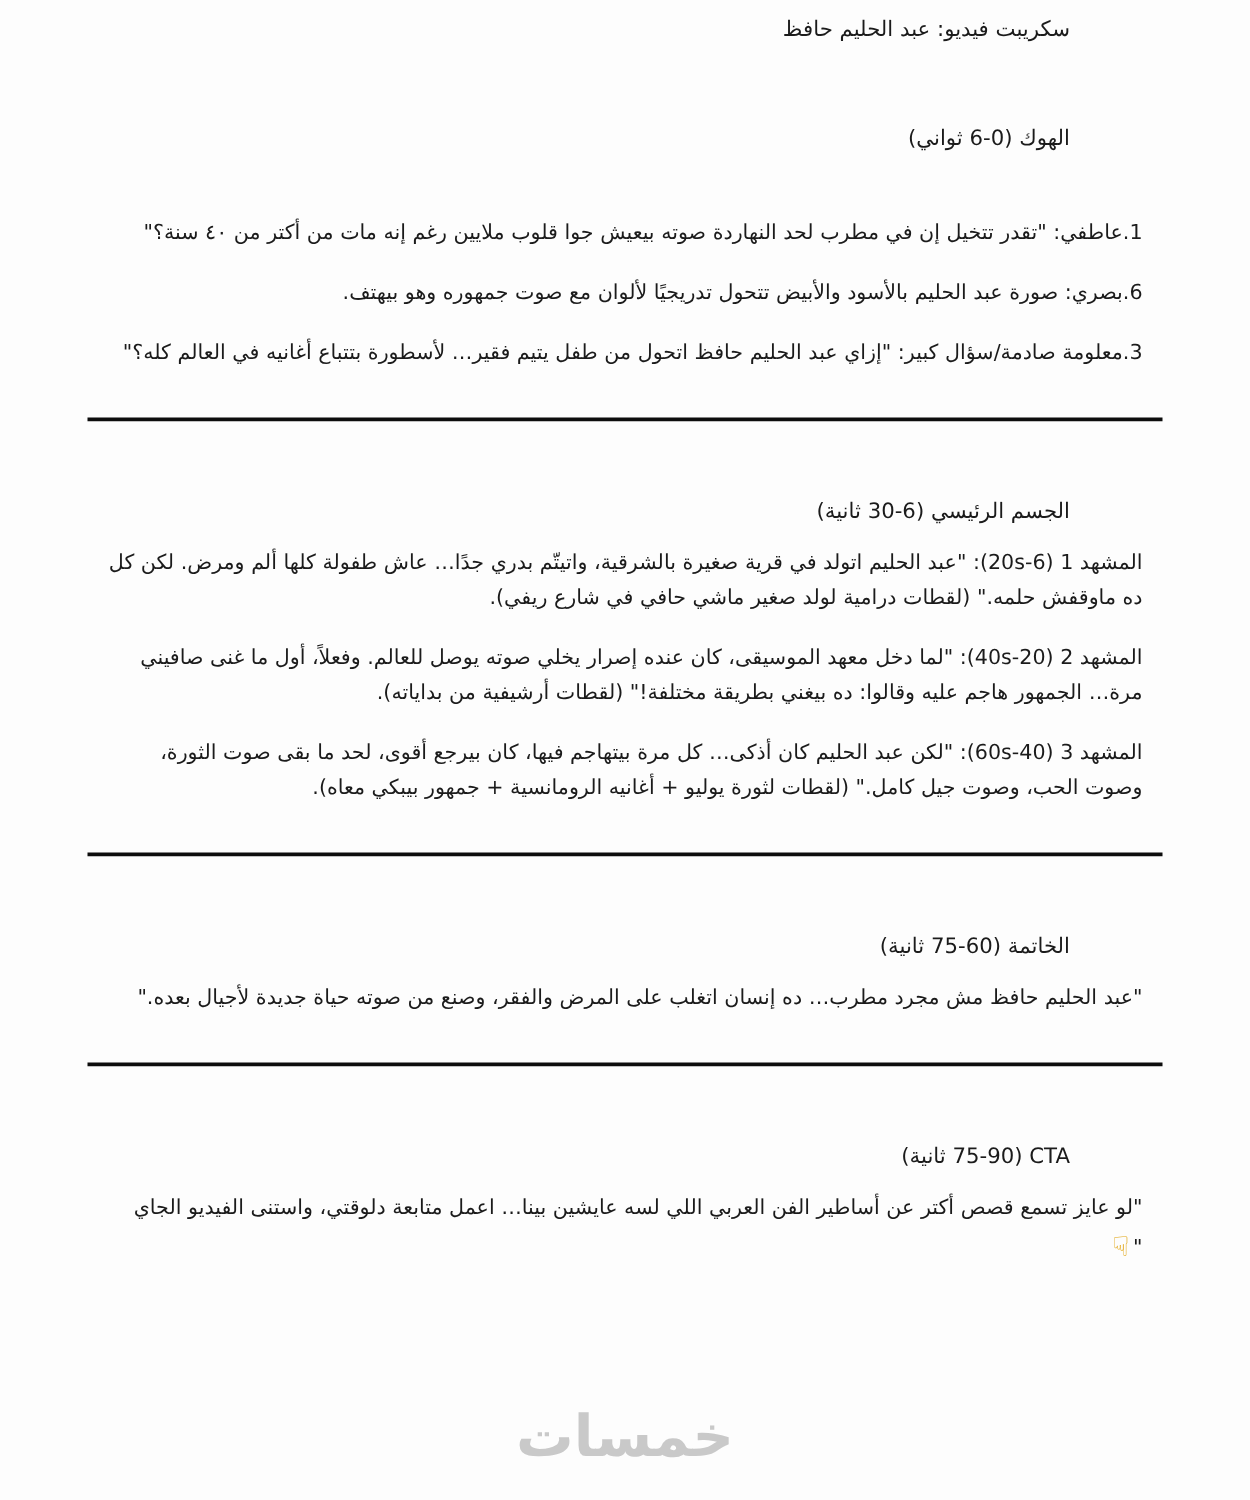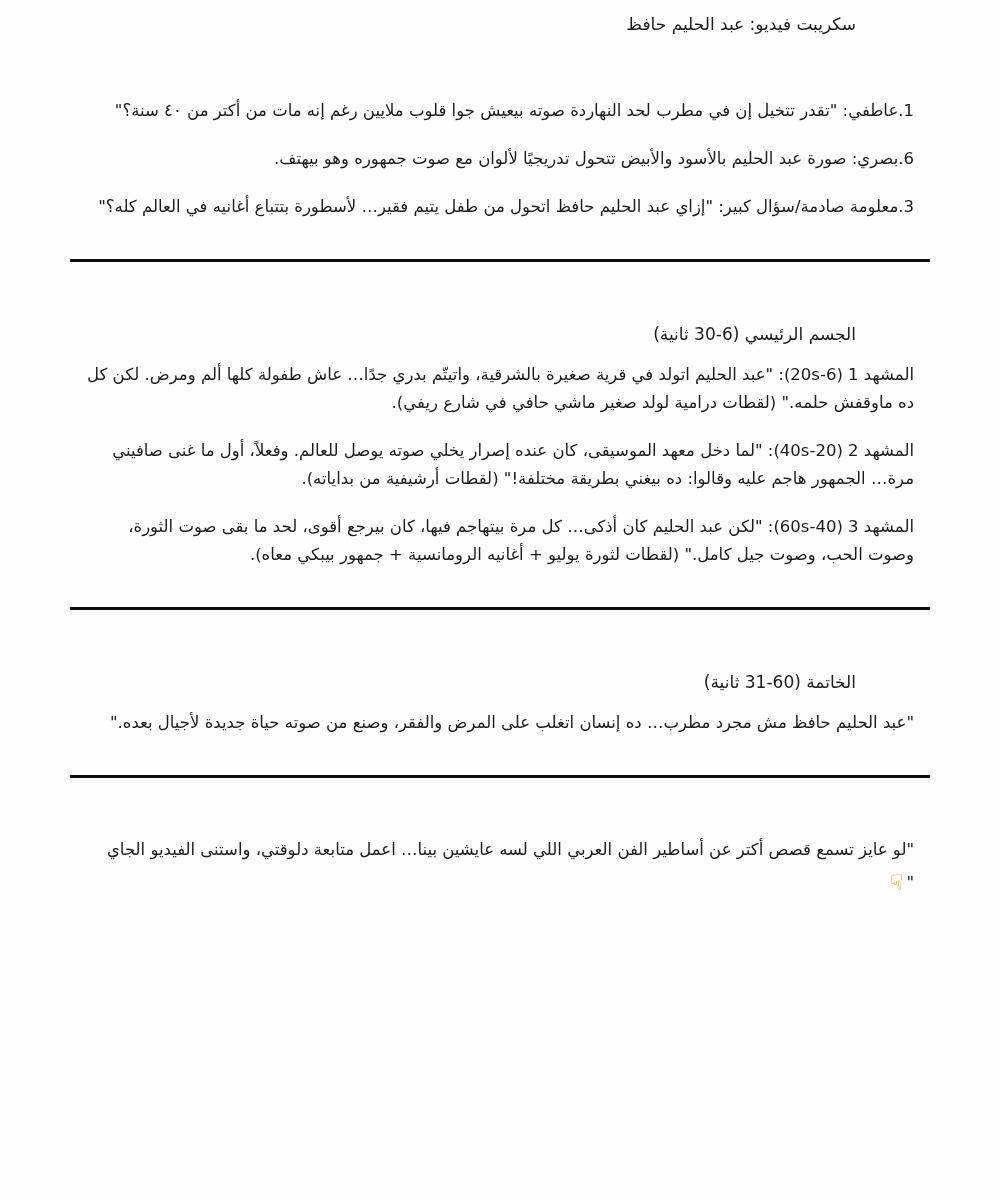--- a/index.html
+++ b/index.html
@@ -66,41 +66,44 @@
   }
 </style>
 </head>
 <body>
 
 <div class="page">
 
   <h1 class="doc-title">سكريبت فيديو: عبد الحليم حافظ</h1>
 
   <section class="sec sec-first">
+    <h2 class="sec-heading">الهوك (0-6 ثواني)</h2>
     <p class="para first-gap-lg">1.عاطفي: "تقدر تتخيل إن في مطرب لحد النهاردة صوته بيعيش جوا قلوب ملايين رغم إنه مات من أكتر من ٤٠ سنة؟"</p>
     <p class="para">6.بصري: صورة عبد الحليم بالأسود والأبيض تتحول تدريجيًا لألوان مع صوت جمهوره وهو بيهتف.</p>
     <p class="para">3.معلومة صادمة/سؤال كبير: "إزاي عبد الحليم حافظ اتحول من طفل يتيم فقير… لأسطورة بتتباع أغانيه في العالم كله؟"</p>
   </section>
 
   <hr class="divider">
 
   <section class="sec">
     <h2 class="sec-heading">الجسم الرئيسي (6-30 ثانية)</h2>
     <p class="para first-gap-sm">المشهد 1 (6-20s): "عبد الحليم اتولد في قرية صغيرة بالشرقية، واتيتّم بدري جدًا… عاش طفولة كلها ألم ومرض. لكن كل ده ماوقفش حلمه." (لقطات درامية لولد صغير ماشي حافي في شارع ريفي).</p>
     <p class="para">المشهد 2 (20-40s): "لما دخل معهد الموسيقى، كان عنده إصرار يخلي صوته يوصل للعالم. وفعلاً، أول ما غنى صافيني مرة… الجمهور هاجم عليه وقالوا: ده بيغني بطريقة مختلفة!" (لقطات أرشيفية من بداياته).</p>
     <p class="para">المشهد 3 (40-60s): "لكن عبد الحليم كان أذكى… كل مرة بيتهاجم فيها، كان بيرجع أقوى، لحد ما بقى صوت الثورة، وصوت الحب، وصوت جيل كامل." (لقطات لثورة يوليو + أغانيه الرومانسية + جمهور بيبكي معاه).</p>
   </section>
 
   <hr class="divider">
 
   <section class="sec">
-    <h2 class="sec-heading">الخاتمة (60-31 ثانية)</h2>
+    <h2 class="sec-heading">الخاتمة (60-75 ثانية)</h2>
     <p class="para first-gap-sm">"عبد الحليم حافظ مش مجرد مطرب… ده إنسان اتغلب على المرض والفقر، وصنع من صوته حياة جديدة لأجيال بعده."</p>
   </section>
 
   <hr class="divider">
 
   <section class="sec">
+    <h2 class="sec-heading">CTA (75-90 ثانية)</h2>
     <p class="para first-gap-sm"><span>"لو عايز تسمع قصص أكتر عن أساطير الفن العربي اللي لسه عايشين بينا… اعمل متابعة دلوقتي، واستنى الفيديو الجاي "</span><span class="hand">☟</span></p>
   </section>
 
+  <div class="watermark">خمسات</div>
 
 </div>
 
 </body></html>

